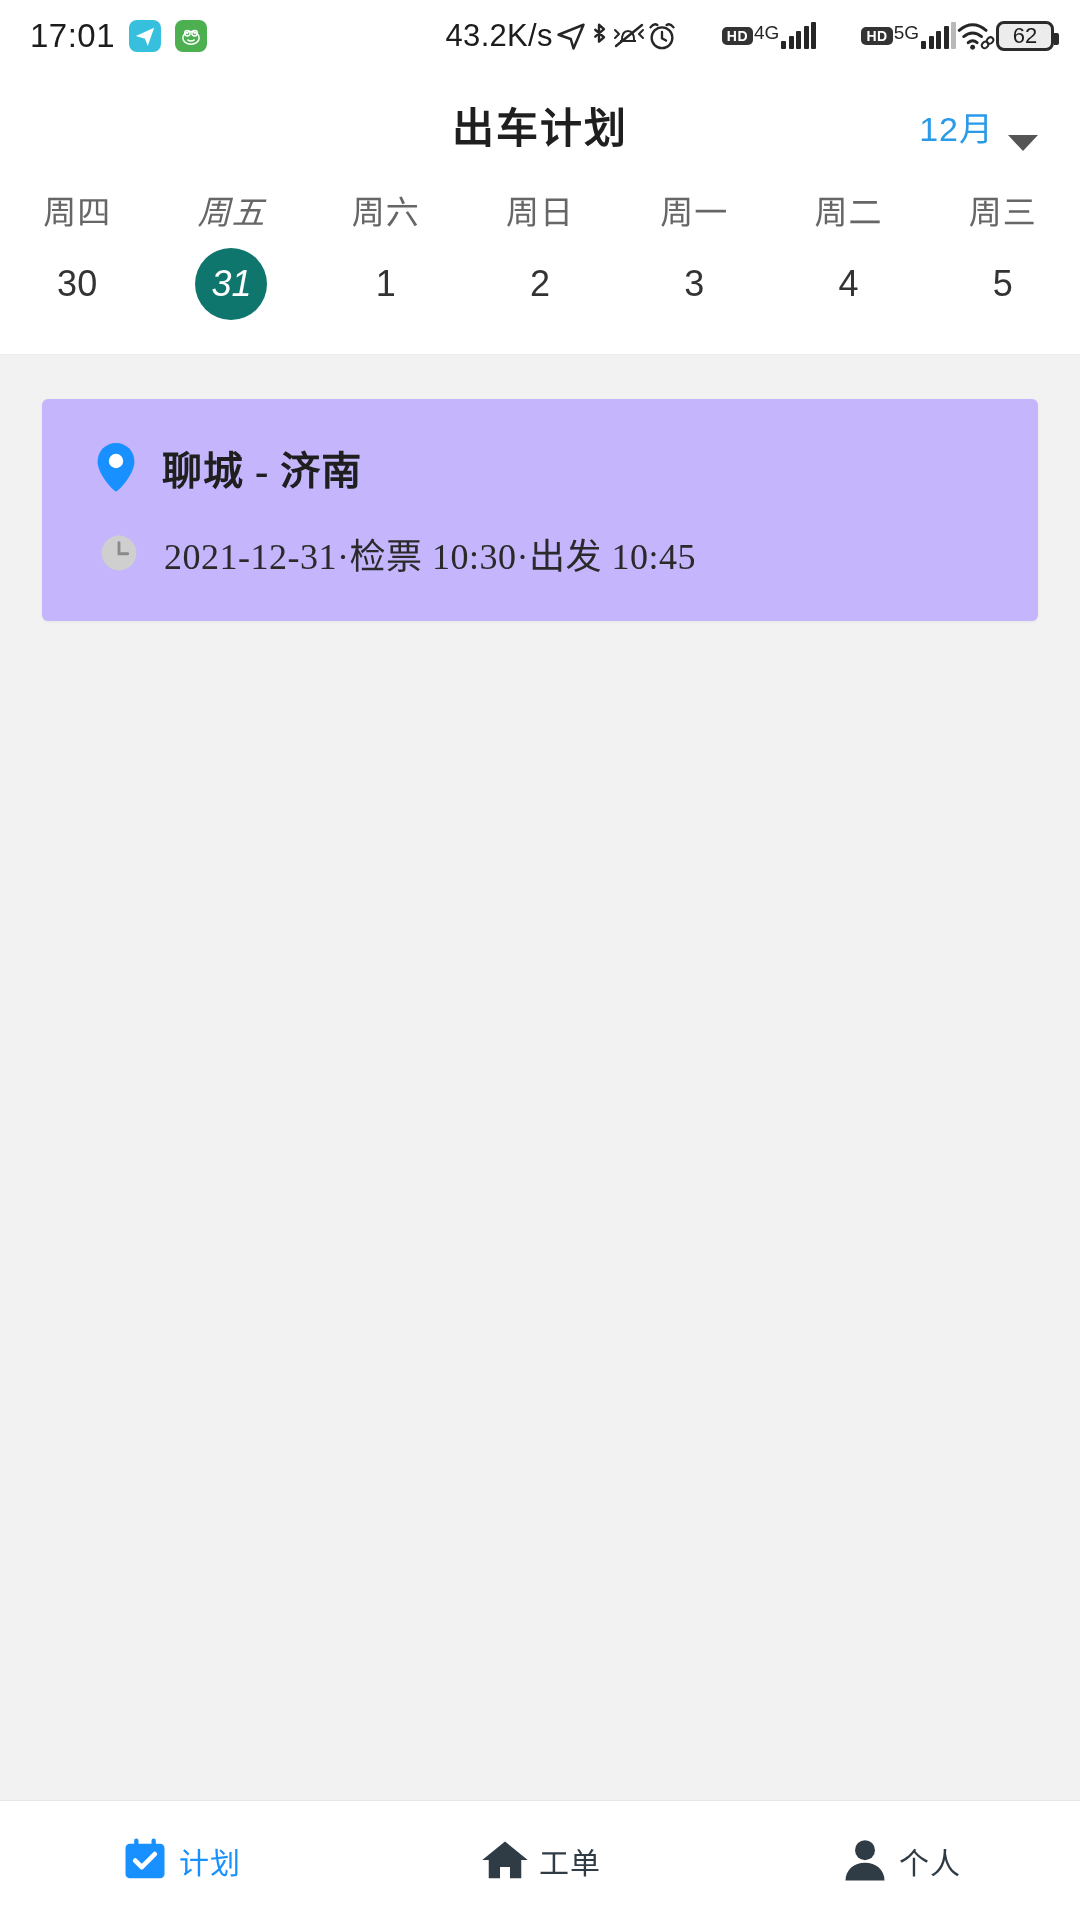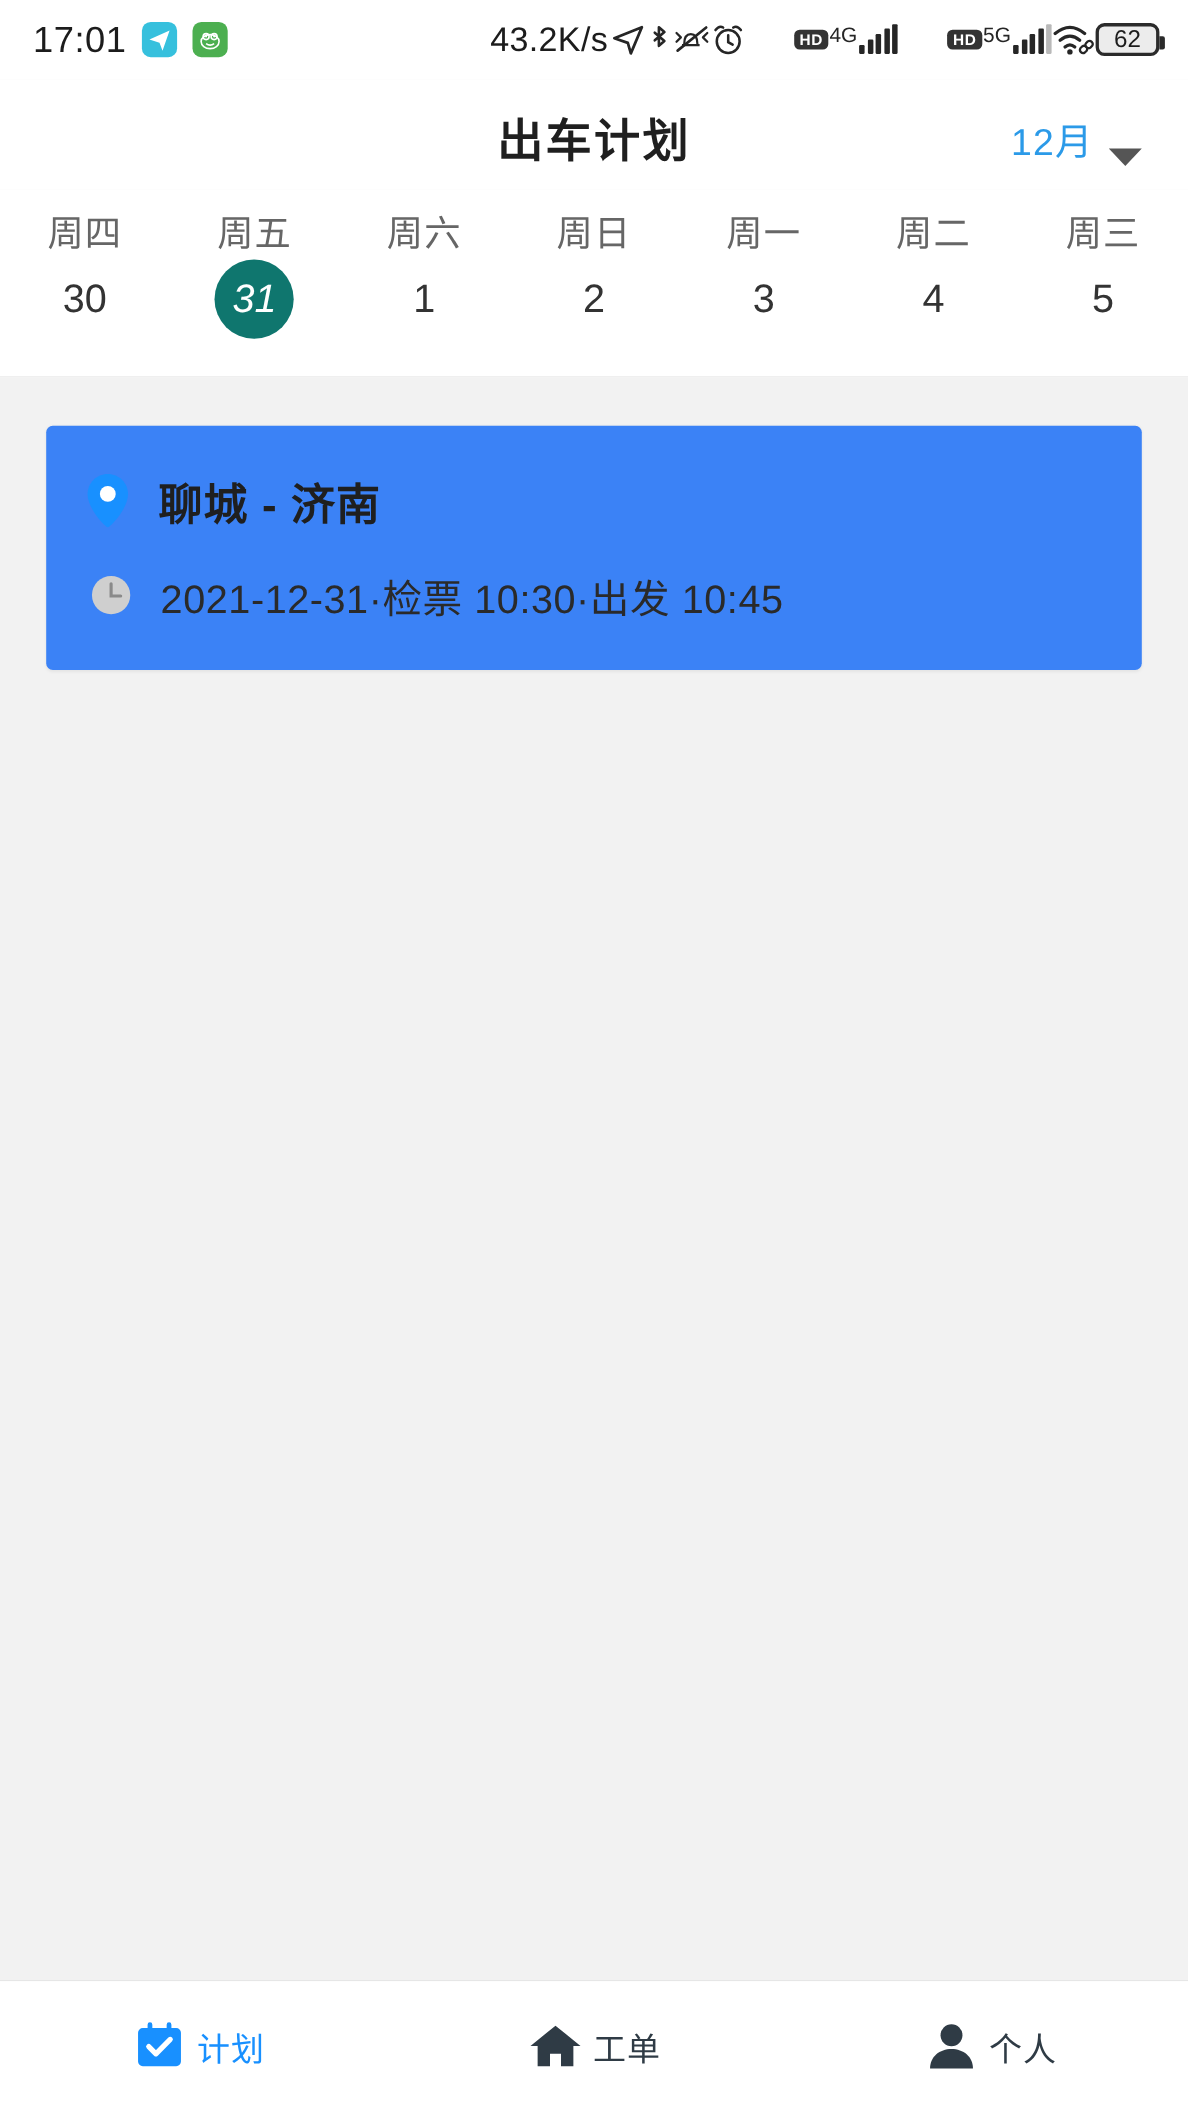--- a/index.html
+++ b/index.html
@@ -57,34 +57,35 @@
     display:flex; align-items:flex-end; gap:14px; cursor:pointer;
   }
   .month-sel .mtext{ font-size:34px; color:#2b9ae8; letter-spacing:1px; }
   .caret{ width:0;height:0;border-left:15px solid transparent;border-right:15px solid transparent;border-top:16px solid #555; }
 
   
   .weekstrip{
     background:#fff; display:flex; padding:14px 0 34px 0;
     border-bottom:1px solid #ececec;
   }
-  .day{ flex:1; display:flex; flex-direction:column; align-items:center; gap:2px; cursor:pointer; }
+  .day{ flex:1; display:flex; flex-direction:column; align-items:center; gap:14px; cursor:pointer; }
   .day .dow{ font-size:33px; color:#666; letter-spacing:1px; }
   .day .dnum{
     font-size:36px; color:#333; width:72px; height:72px; line-height:72px;
     text-align:center; border-radius:50%;
   }
   .day.sel .dnum{ background:#0f766e; color:#fff;font-style:italic; }
-  .day.sel .dow{ color:#666; }
+  .day.sel .dow{ color:#666;font-style:italic; }
 
   
   .content{ padding:44px 42px 0 42px; }
   .card{
-    background:#3b82f6; border-radius:6px; padding:40px 38px 42px 36px;
+    background:#c4b5fd; border-radius:6px; padding:40px 38px 42px 54px;
     box-shadow:0 1px 3px rgba(0,0,0,.06);
+    font-family:Liberation Serif, serif;
   }
   .card-row{ display:flex; align-items:center; }
   .card-title-row{ gap:26px; }
   .route{ font-size:40px; font-weight:bold; color:#1f1f1f; letter-spacing:1px; }
   .pin{ width:40px; height:50px; position:relative; flex:0 0 auto; }
   .pin svg{ display:block; }
   .card-sub-row{ margin-top:30px; gap:26px; padding-left:4px; }
   .clockico{ width:38px;height:38px; flex:0 0 auto; }
   .subtext{ font-size:36px; color:#2a2a2a; letter-spacing:.5px; }
 

